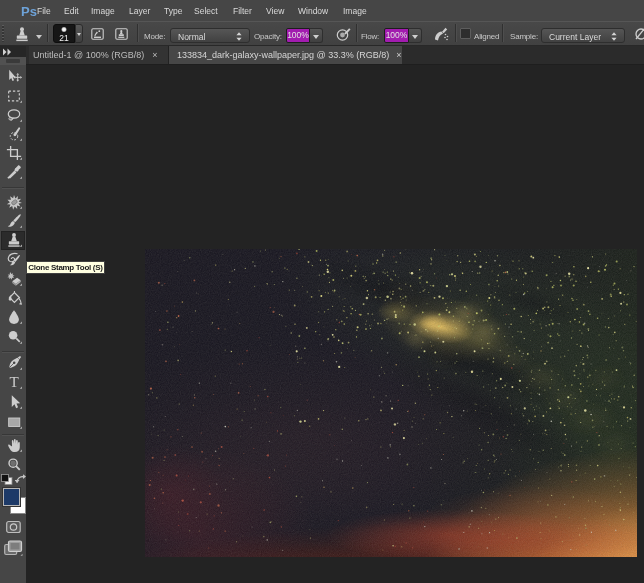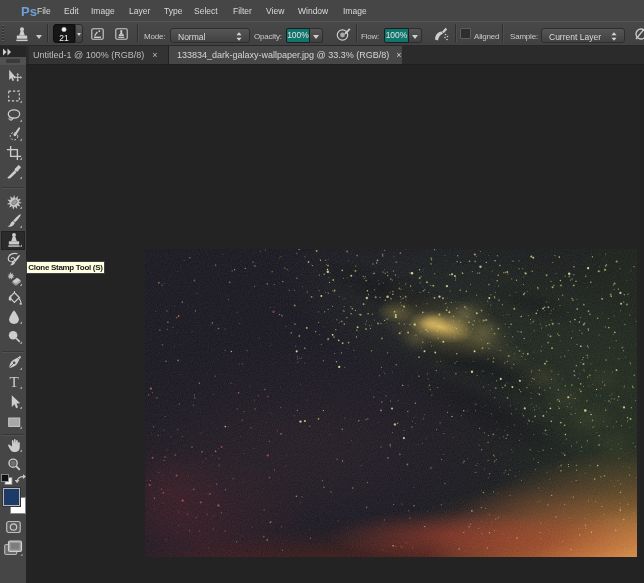--- a/index.html
+++ b/index.html
@@ -9,21 +9,21 @@
   #menubar{left:0;top:0;width:644px;height:21px;background:#464646;}
   #pslogo{left:6px;top:4px;font-size:13px;font-weight:bold;color:#6da2d8;letter-spacing:0px;padding-left:15px;}
   .mi{top:6px;font-size:8.5px;color:#dadada;}
   
   #optbar{left:0;top:21px;width:644px;height:25px;background:linear-gradient(#484848,#414141);border-top:1px solid #565656;border-bottom:1px solid #282828;box-sizing:border-box;}
   .obtext{top:11px;font-size:8px;letter-spacing:-0.2px;color:#c9c9c9;}
   .vline{top:3px;width:1px;height:18px;background:#303030;border-right:1px solid #4e4e4e;}
   .dd{box-sizing:border-box;height:15px;top:7px;background:linear-gradient(#565656,#414141);border:1px solid #2e2e2e;border-radius:3px;color:#dcdcdc;font-size:8.5px;}
   .ddtxt{position:absolute;left:7px;top:3px;}
   .updown{position:absolute;right:7px;top:2.5px;width:6px;height:9px;}
-  .valbox{box-sizing:border-box;height:15px;top:7px;background:#0f766e;border:1px solid #1d1d1d;border-radius:2px 0 0 2px;color:#e2e2e2;font-size:8.5px;text-align:center;line-height:13px;}
+  .valbox{box-sizing:border-box;height:15px;top:7px;background:#a21caf;border:1px solid #1d1d1d;border-radius:2px 0 0 2px;color:#e2e2e2;font-size:8.5px;text-align:center;line-height:13px;}
   .valarrow{box-sizing:border-box;height:15px;width:13px;top:7px;background:linear-gradient(#555555,#404040);border:1px solid #2e2e2e;border-left:none;border-radius:0 3px 3px 0;}
   .dnarrow{position:absolute;left:3px;top:6px;width:0;height:0;border-left:3px solid transparent;border-right:3px solid transparent;border-top:4px solid #cfcfcf;}
   
   #tabstrip{left:26px;top:46px;width:618px;height:19px;background:#2b2b2b;border-bottom:1px solid #1e1e1e;box-sizing:border-box;}
   .tab{top:46px;height:18px;font-size:9px;line-height:18px;}
   
   #toolcol{left:0;top:46px;width:26px;height:537px;background:#464646;}
   #toolcoltop{left:0;top:46px;width:26px;height:11px;background:#262626;}
   
   #tooltip{left:26px;top:261px;width:79px;height:13px;background:#ffffe1;border:1px solid #404040;box-sizing:border-box;font-size:8px;font-weight:bold;letter-spacing:-0.3px;color:#1a1a1a;line-height:11px;text-align:center;}

